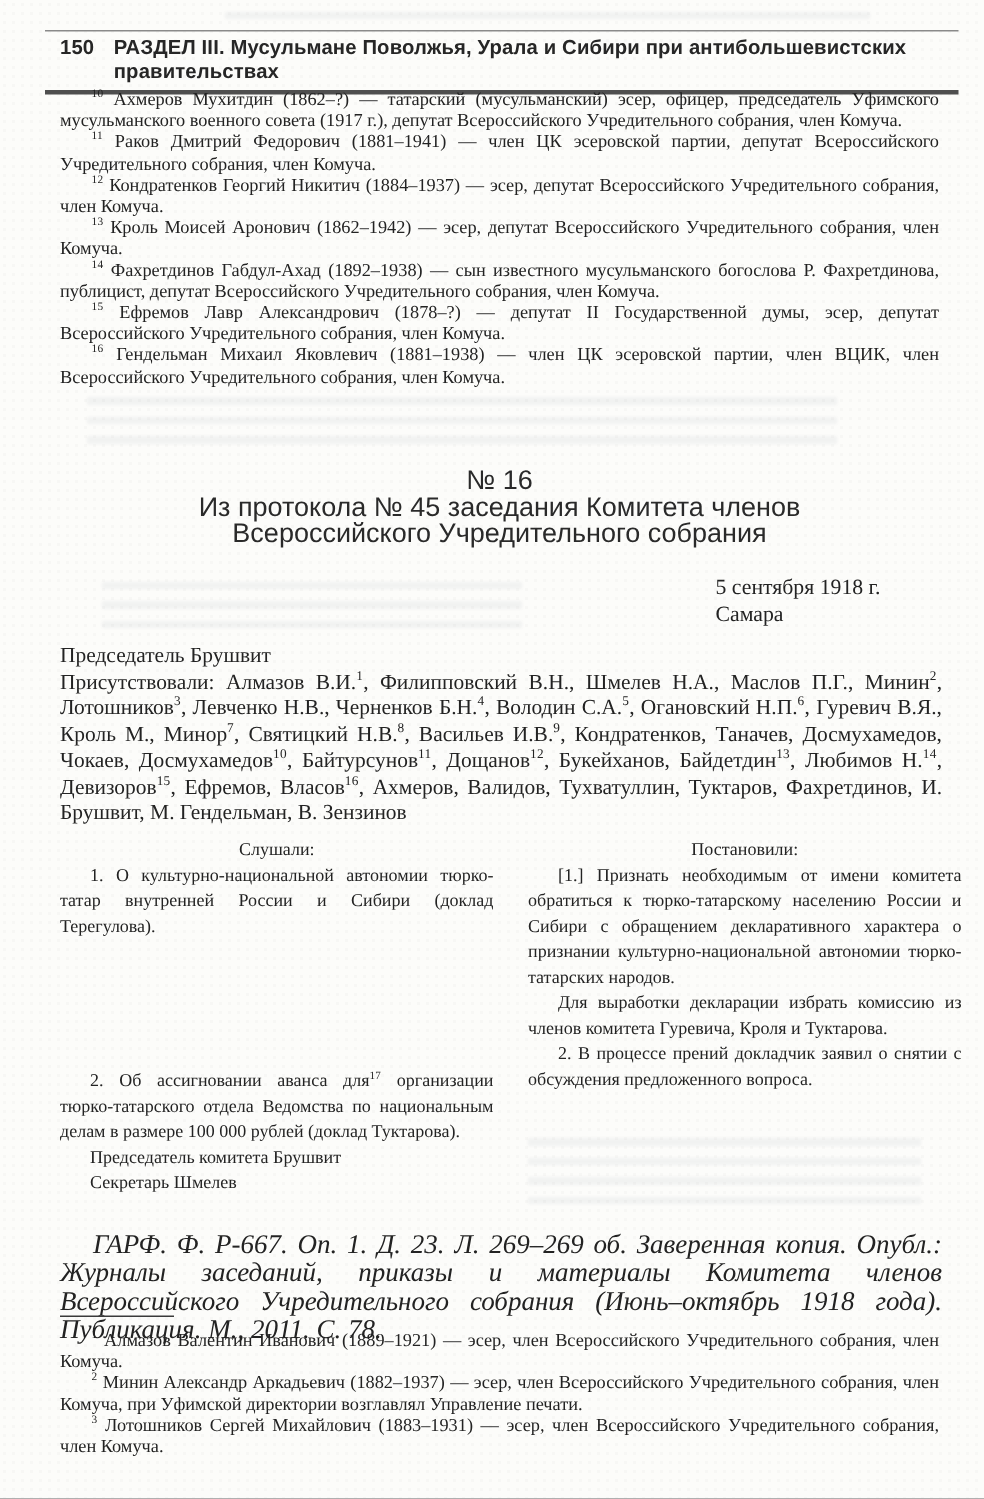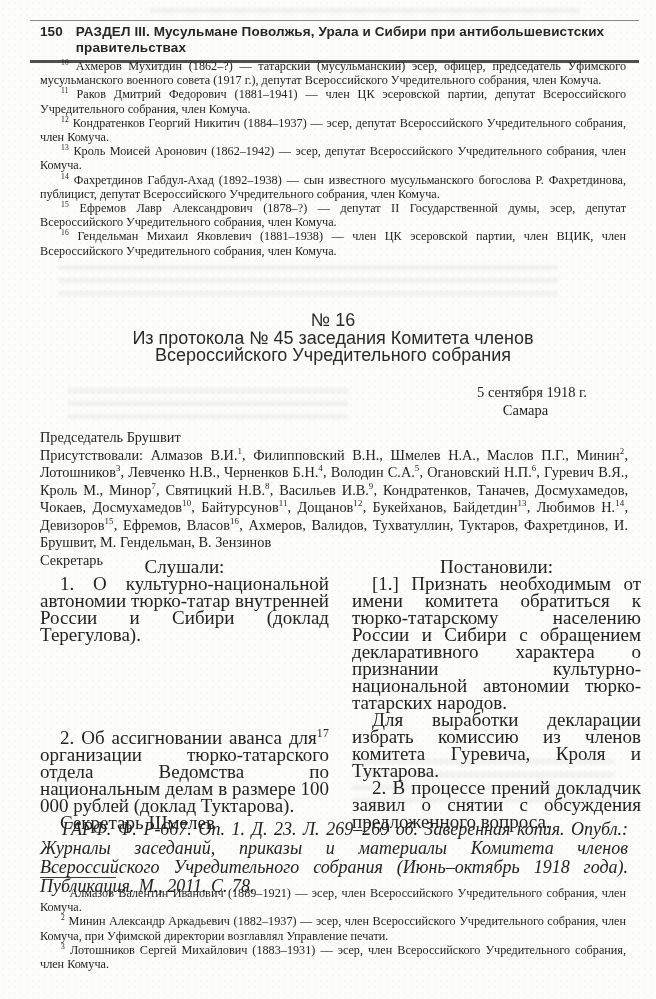--- a/index.html
+++ b/index.html
@@ -38,31 +38,31 @@
   
   .doc-head{
     position:absolute;top:312px;left:40px;width:586px;
     text-align:center;
     font-family:"Liberation Sans", sans-serif;
     font-size:18px;line-height:17.5px;color:#2a2a2a;
   }
   .doc-head div{margin:0;}
 
   
-  .doc-date{position:absolute;top:383px;right:80px;text-align:center;font-size:14.5px;line-height:18px;}
+  .doc-date{position:absolute;top:383px;right:80px;text-align:left;font-size:14.5px;line-height:18px;}
   .doc-date .place{padding-right:13px;}
 
   
   .doc-body{position:absolute;top:429px;left:40px;width:588px;font-size:14.3px;line-height:17.5px;}
   .doc-body p{margin:0;}
   .center{text-align:left;}
   .attendees{text-align:justify;}
 
   
-  .columns{position:absolute;top:558px;left:40px;right:26px;display:flex;gap:23px;font-size:19px;line-height:17px;}
+  .columns{position:absolute;top:558px;left:40px;right:26px;display:flex;gap:23px;font-size:12px;line-height:17px;}
   .col{flex:1;min-width:0;}
   .col-h{text-align:center;margin:0;}
   .col p.item{text-align:justify;text-indent:20px;margin:0;}
   .col p.sign{text-indent:20px;margin:0;}
   .gap-left{height:86px;}
 
   
   .source{position:absolute;top:820px;left:40px;width:588px;font-style:italic;font-size:18px;line-height:19px;text-align:justify;}
   .source p{margin:0;text-indent:22px;}
 
@@ -111,29 +111,29 @@
   </div>
 
   <div class="doc-date">
     <div>5 сентября 1918 г.</div>
     <div class="place">Самара</div>
   </div>
 
   <div class="doc-body">
     <p class="center">Председатель Брушвит</p>
     <p class="attendees">Присутствовали: Алмазов В.И.<sup>1</sup>, Филипповский В.Н., Шмелев Н.А., Маслов П.Г., Минин<sup>2</sup>, Лотошников<sup>3</sup>, Левченко Н.В., Черненков Б.Н.<sup>4</sup>, Володин С.А.<sup>5</sup>, Огановский Н.П.<sup>6</sup>, Гуревич В.Я., Кроль М., Минор<sup>7</sup>, Святицкий Н.В.<sup>8</sup>, Васильев И.В.<sup>9</sup>, Кондратенков, Таначев, Досмухамедов, Чокаев, Досмухамедов<sup>10</sup>, Байтурсунов<sup>11</sup>, Дощанов<sup>12</sup>, Букейханов, Байдетдин<sup>13</sup>, Любимов Н.<sup>14</sup>, Девизоров<sup>15</sup>, Ефремов, Власов<sup>16</sup>, Ахмеров, Валидов, Тухватуллин, Туктаров, Фахретдинов, И. Брушвит, М. Гендельман, В. Зензинов</p>
-    <p class="center">Секретарь</p>
   </div>
 
   <div class="columns">
     <div class="col">
       <p class="col-h">Слушали:</p>
       <p class="item">1. О культурно-национальной автономии тюрко-татар внутренней России и Сибири (доклад Терегулова).</p>
       <div class="gap-left"></div>
       <p class="item">2. Об ассигновании аванса для<sup>17</sup> организации тюрко-татарского отдела Ведомства по национальным делам в размере 100 000 рублей (доклад Туктарова).</p>
+      <p class="sign">Председатель комитета Брушвит</p>
       <p class="sign">Секретарь Шмелев</p>
     </div>
     <div class="col">
       <p class="col-h">Постановили:</p>
       <p class="item">[1.] Признать необходимым от имени комитета обратиться к тюрко-татарскому населению России и Сибири с обращением декларативного характера о признании культурно-национальной автономии тюрко-татарских народов.</p>
       <p class="item">Для выработки декларации избрать комиссию из членов комитета Гуревича, Кроля и Туктарова.</p>
       <p class="item">2. В процессе прений докладчик заявил о снятии с обсуждения предложенного вопроса.</p>
     </div>
   </div>
 

